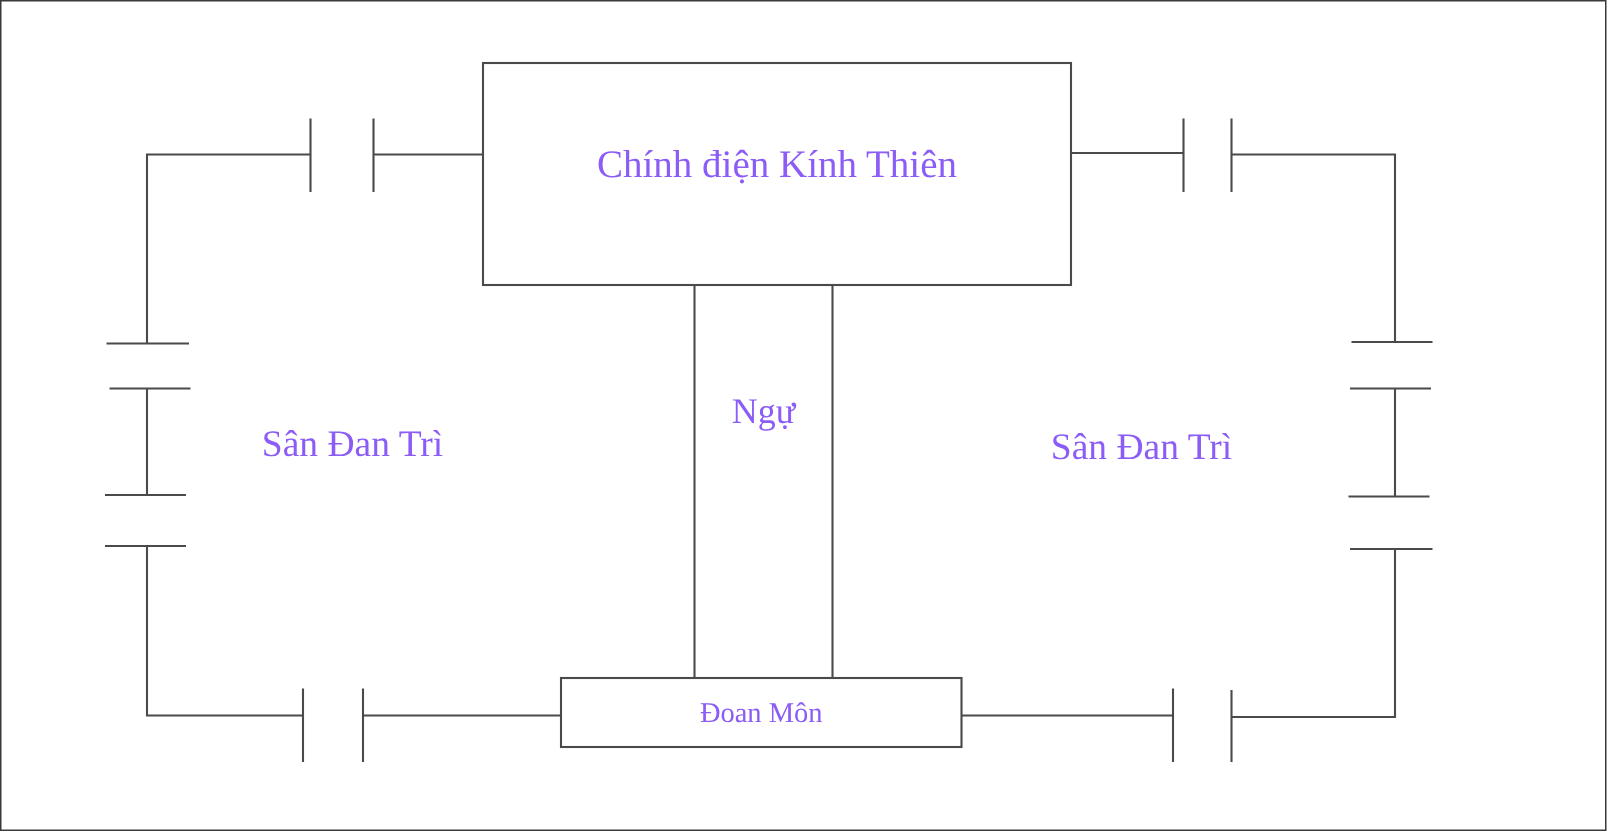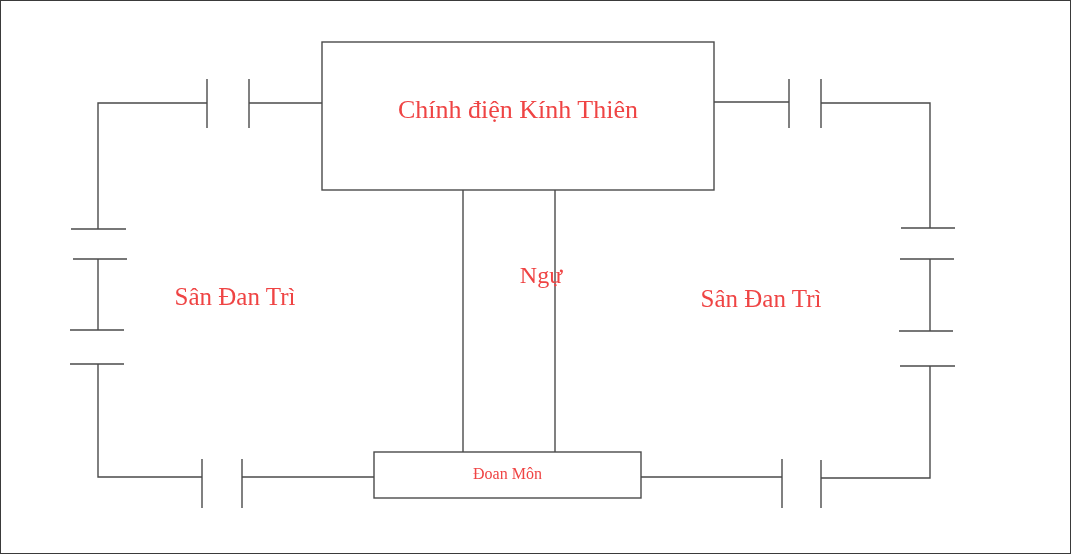--- a/index.html
+++ b/index.html
@@ -7,25 +7,25 @@
     .frame {
       position: absolute; left: 0; top: 0; width: 1069px; height: 552px;
       border: 1px solid #3a3a3a; box-sizing: content-box;
     }
     svg.lines { position: absolute; left: 0; top: 0; width: 1071px; height: 554px; }
     svg.lines line, svg.lines polyline, svg.lines rect {
       stroke: #4a4a4a; stroke-width: 1.4; fill: none;
     }
     .label {
       position: absolute; font-family: "Liberation Serif", "DejaVu Serif", serif;
-      color: #ef4444; white-space: nowrap; line-height: 1.15; text-align: center;
+      color: #8b5cf6; white-space: nowrap; line-height: 1.15; text-align: center;
     }
     .lbl-main { left: 322px; top: 95px; width: 392px; font-size: 26px; }
-    .lbl-road { left: 463px; top: 262px; width: 92px; font-size: 24px; padding-left: 32px; }
-    .lbl-gate { left: 374px; top: 465px; width: 267px; font-size: 16px; }
+    .lbl-road { left: 463px; top: 262px; width: 92px; font-size: 24px; }
+    .lbl-gate { left: 374px; top: 465px; width: 267px; font-size: 19px; }
     .lbl-left { left: 130px; top: 283px; width: 210px; font-size: 25px; }
     .lbl-right { left: 656px; top: 285px; width: 210px; font-size: 25px; }
   </style>
 </head>
 <body>
 
 <div class="frame"></div>
 
 <svg class="lines" viewBox="0 0 1071 554">
 

